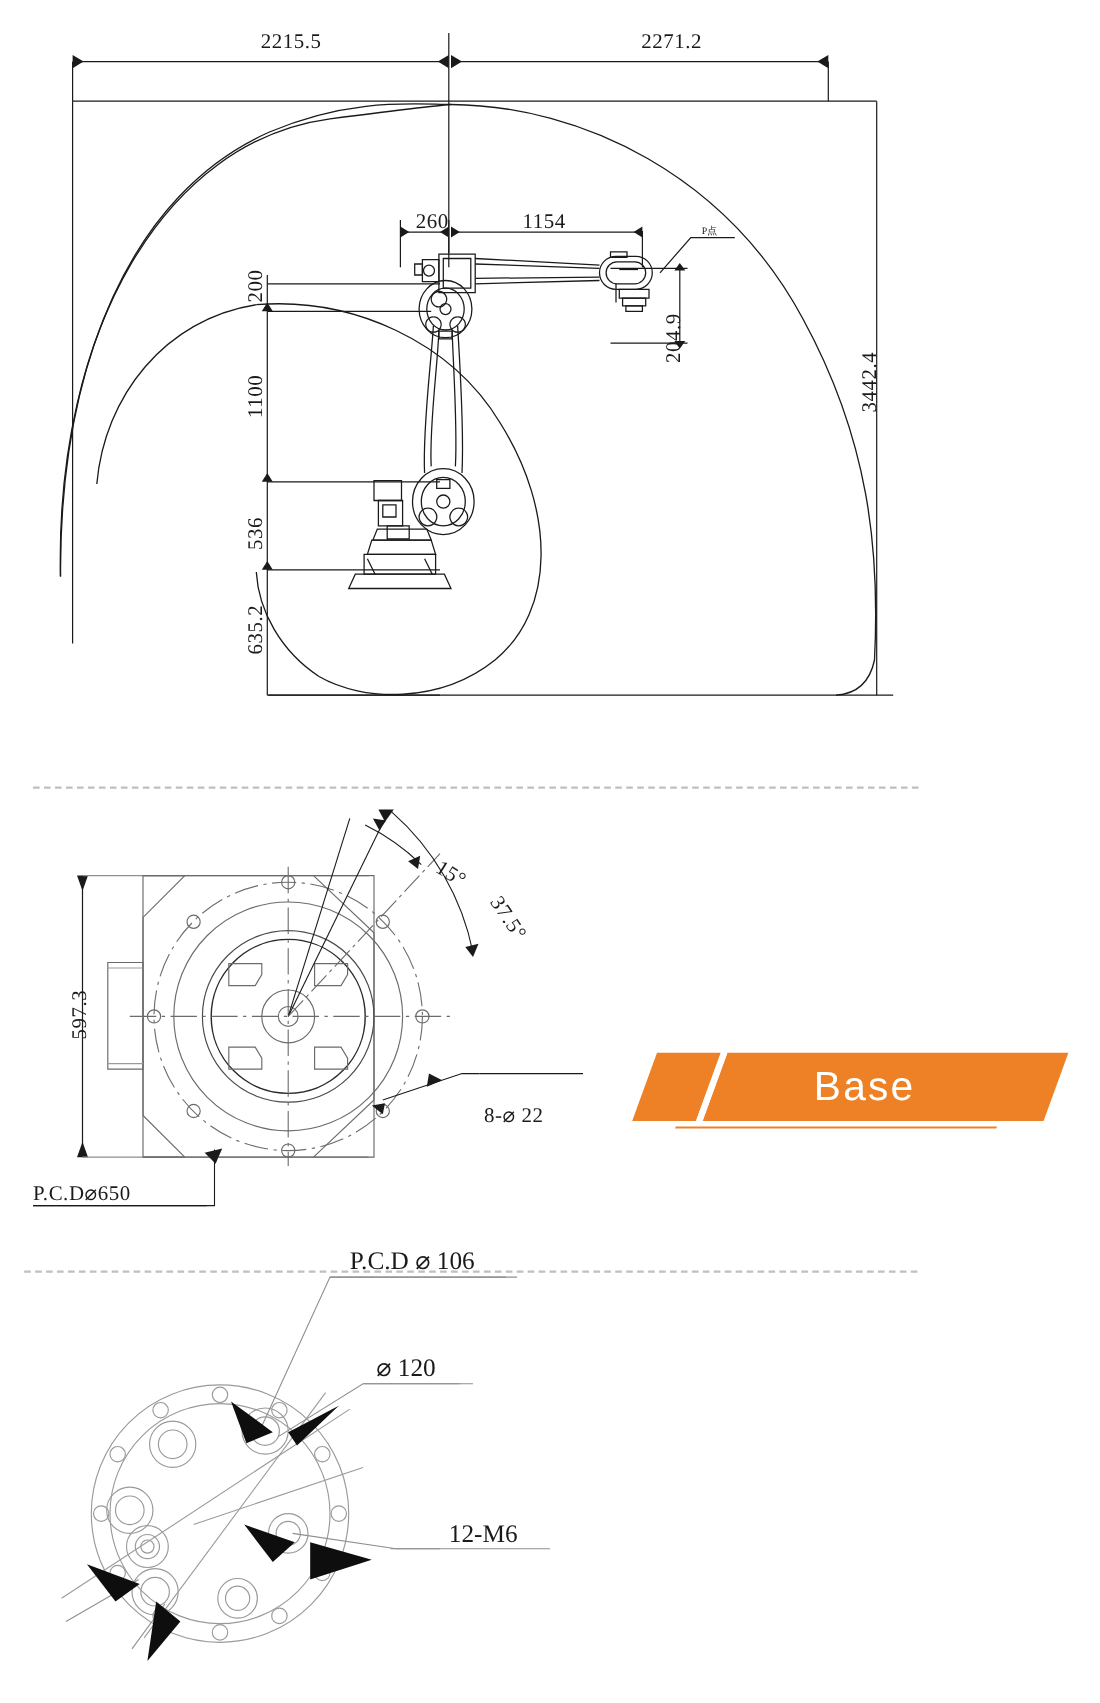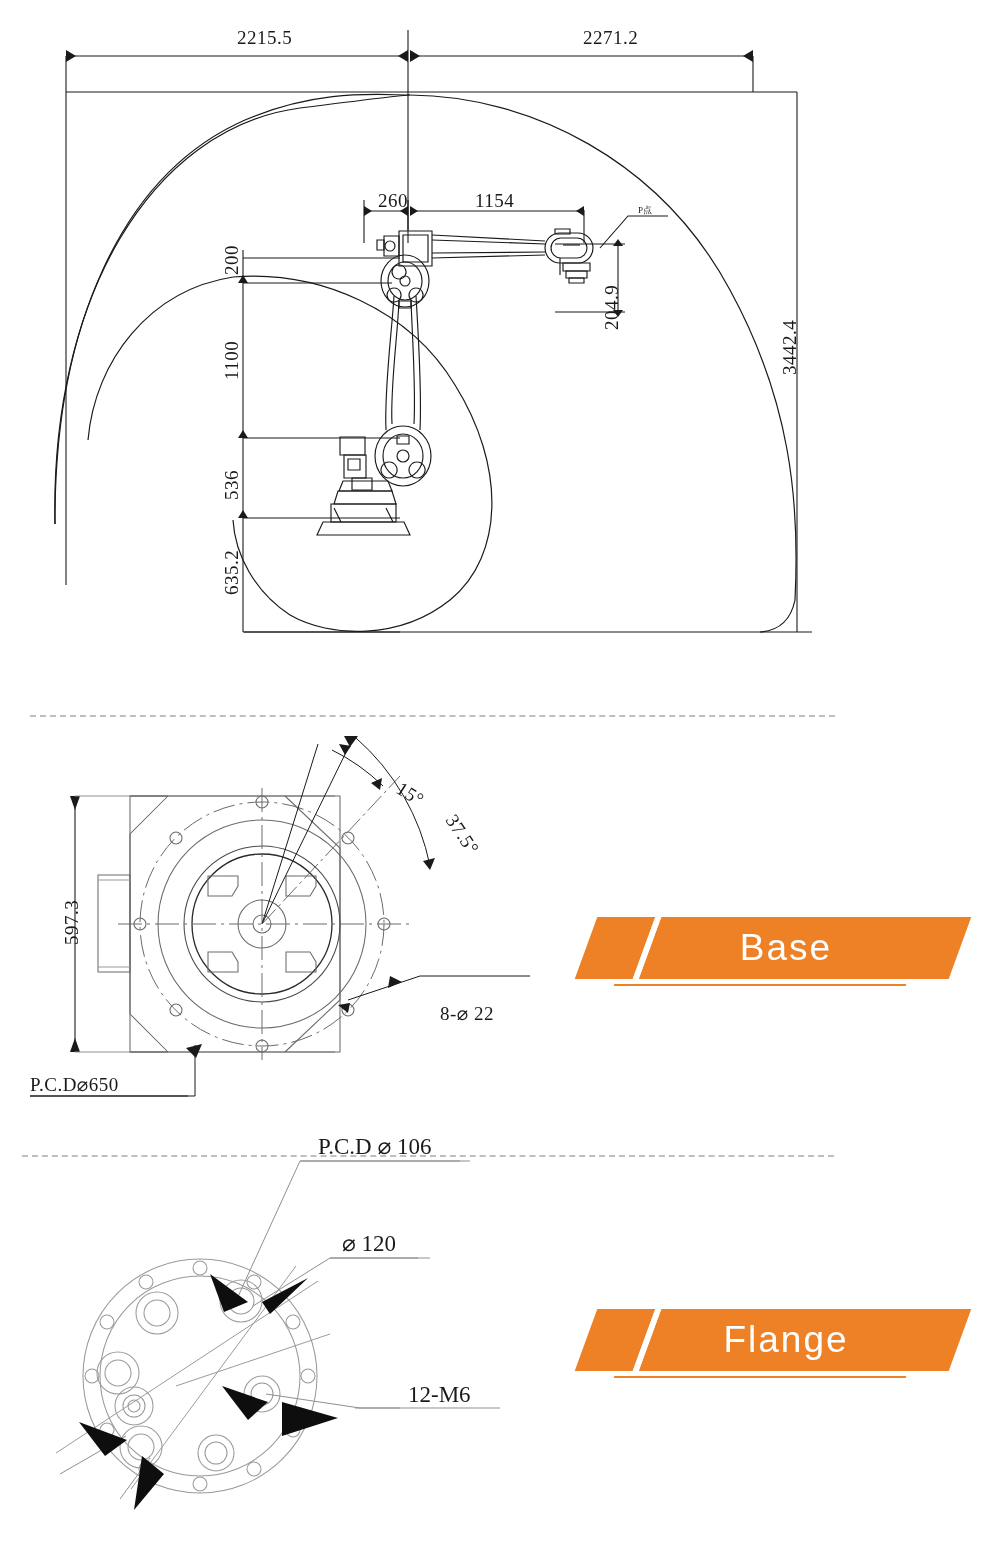--- a/index.html
+++ b/index.html
@@ -47,20 +47,21 @@
     font-family: "Liberation Serif", serif;
     fill: #1a1a1a;
     font-size: 23px;
   }
 
   
   .banner {
     position: absolute;
     width: 390px;
     height: 88px;
+    margin-top: 40px;
   }
   #banner-base   { left: 578px; top: 917px; }
   #banner-flange { left: 578px; top: 1309px; }
 
   .banner-shape {
     position: absolute;
     top: 0;
     height: 62px;
     background: #ee8125;
   }
@@ -411,24 +412,17 @@
   </div>
 
   <div class="banner" id="banner-base">
     <div class="banner-shape banner-tip"></div>
     <div class="banner-shape banner-slash"></div>
     <div class="banner-shape banner-main"></div>
     <div class="banner-rule"></div>
     <div class="banner-label">Base</div>
   </div>
 
-  <div class="banner" id="banner-flange">
-    <div class="banner-shape banner-tip"></div>
-    <div class="banner-shape banner-slash"></div>
-    <div class="banner-shape banner-main"></div>
-    <div class="banner-rule"></div>
-    <div class="banner-label">Flange</div>
-  </div>
 
   <div class="divider" id="divider-1"></div>
   <div class="divider" id="divider-2"></div>
 
 </div>
 
 </body></html>

